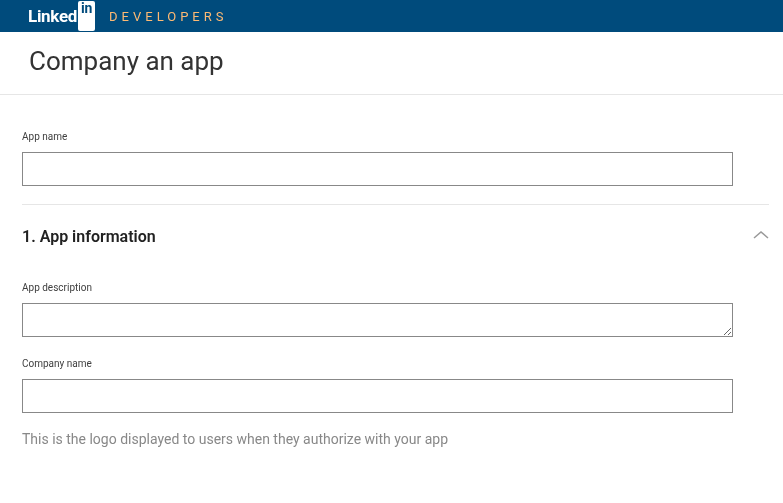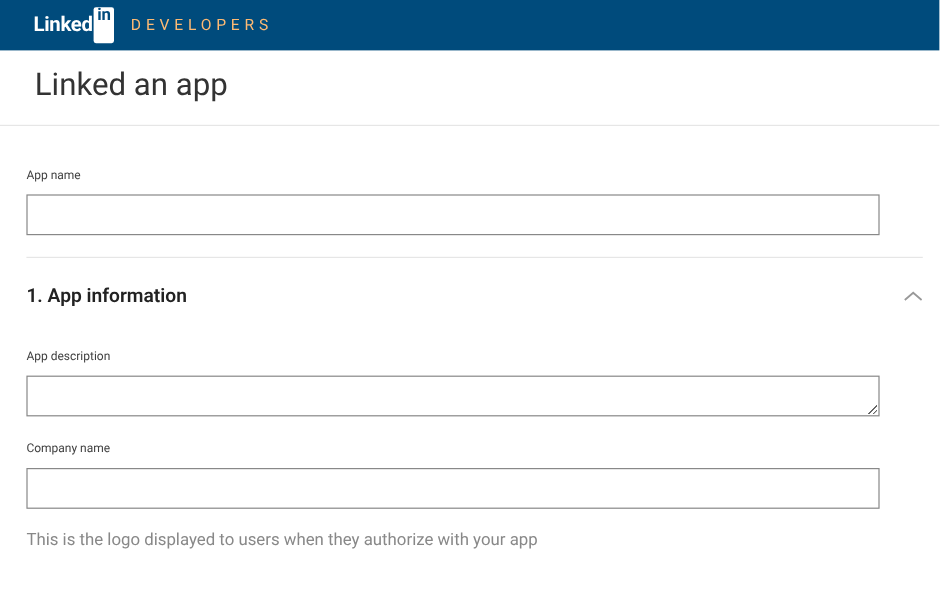--- a/index.html
+++ b/index.html
@@ -9,21 +9,21 @@
     }
     body {
       font-family: -apple-system, BlinkMacSystemFont, "Segoe UI", Roboto, Helvetica, Arial, sans-serif;
       font-size: 14px;
       color: #333;
       background: #fff;
       width: 783px;
     }
     .top-nav {
       background: #004b7c;
-      height: 42px;
+      height: 32px;
       display: flex;
       align-items: center;
       padding-left: 28px;
     }
     .brand {
       display: flex;
       align-items: center;
       gap: 14px;
     }
     .linkedin-logo {
@@ -94,21 +94,21 @@
     }
     .divider {
       border: none;
       border-top: 1px solid #e6e6e6;
       width: 747px;
       margin: 18px 0 22px 0;
     }
     .section-header {
       display: flex;
       justify-content: space-between;
-      align-items: flex-end;
+      align-items: flex-start;
       width: 747px;
       margin-bottom: 36px;
     }
     .section-title {
       font-size: 16px;
       font-weight: 600;
       color: #222;
     }
     .chevron {
       width: 16px;
@@ -128,21 +128,21 @@
   <div class="brand">
     <span class="linkedin-logo">
       <span>Linked</span>
         <span class="in-box">in</span>
     </span>
     <span class="developers-label">DEVELOPERS</span>
   </div>
 </div>
 
 <div class="page-header">
-  <h1 class="page-title">Linked an app</h1>
+  <h1 class="page-title">Company an app</h1>
 </div>
 
 <div class="content">
 
   <div class="field-wrap">
     <label class="field-label">App name</label>
     <input type="text" class="text-input" value="" style="">
   </div>
 
   <hr class="divider">

